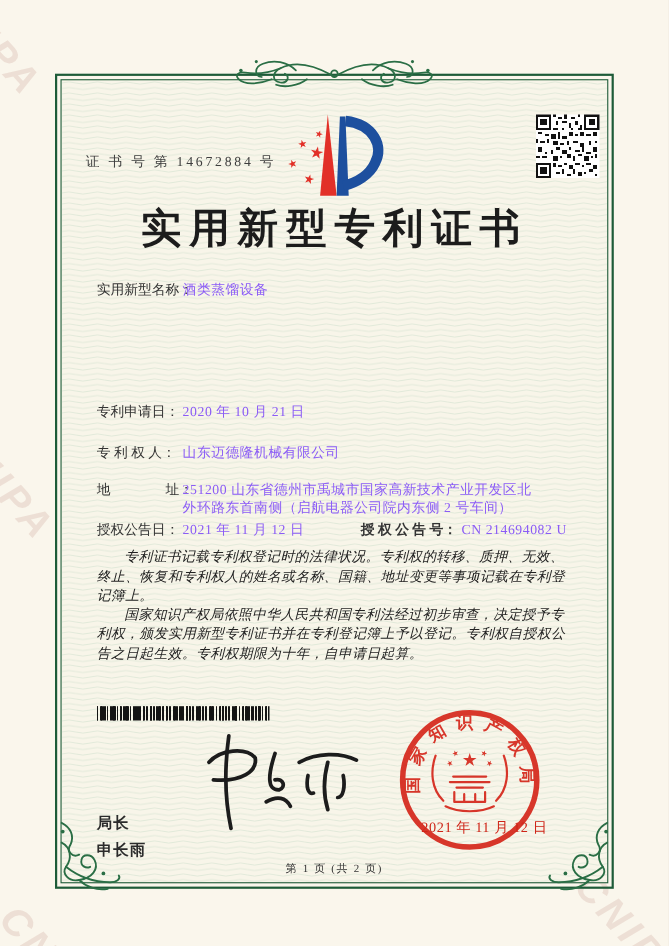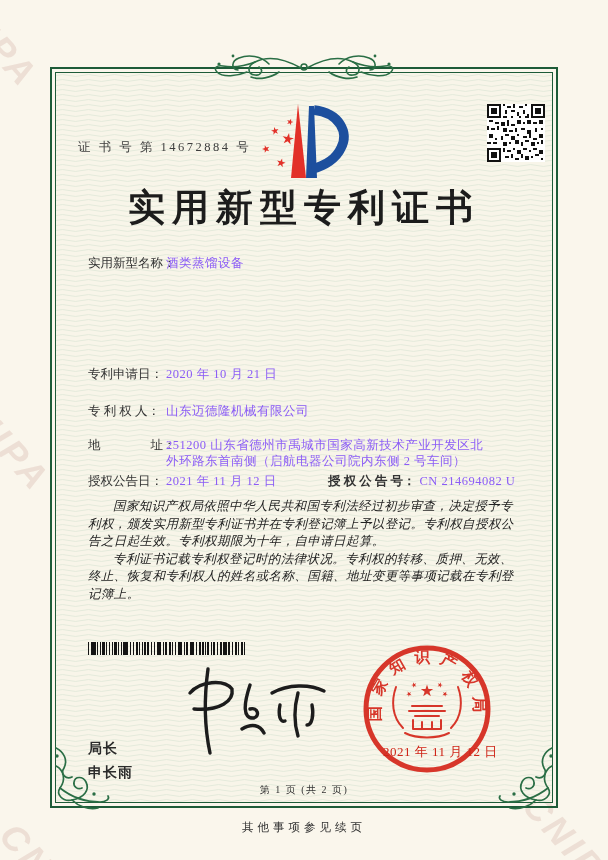--- a/index.html
+++ b/index.html
@@ -265,22 +265,22 @@
 外环路东首南侧（启航电器公司院内东侧 2 号车间）</span>
     </div>
     <div class="row" style="top:473px">
       <span class="flabel">授权公告日：</span><span class="fvalue">2021 年 11 月 12 日</span>
       <span class="pair2">
         <span class="flabel">授 权 公 告 号：</span><span class="fvalue">CN 214694082 U</span>
       </span>
     </div>
 
     <div class="paras">
+      <p>专利证书记载专利权登记时的法律状况。专利权的转移、质押、无效、终止、恢复和专利权人的姓名或名称、国籍、地址变更等事项记载在专利登记簿上。</p>
       <p>国家知识产权局依照中华人民共和国专利法经过初步审查，决定授予专利权，颁发实用新型专利证书并在专利登记簿上予以登记。专利权自授权公告之日起生效。专利权期限为十年，自申请日起算。</p>
-      <p>专利证书记载专利权登记时的法律状况。专利权的转移、质押、无效、终止、恢复和专利权人的姓名或名称、国籍、地址变更等事项记载在专利登记簿上。</p>
     </div>
 
     <div class="barcode"></div>
 
     <div class="signer">
       <div>局长</div>
       <div>申长雨</div>
     </div>
 
     <svg class="signature" viewBox="0 0 150 96">
@@ -319,14 +319,13 @@
           <path d="M99,46 C104,60 103,76 92,87"></path>
           <path d="M46,92 C58,98 78,98 90,92"></path>
         </g>
       </g>
     </svg>
     <div class="seal-date">2021 年 11 月 12 日</div>
 
     <div class="page-info">第 1 页 (共 2 页)</div>
   </div>
 
-  <div class="footer-note">其他事项参见续页</div>
 </div>
 
 </body></html>

